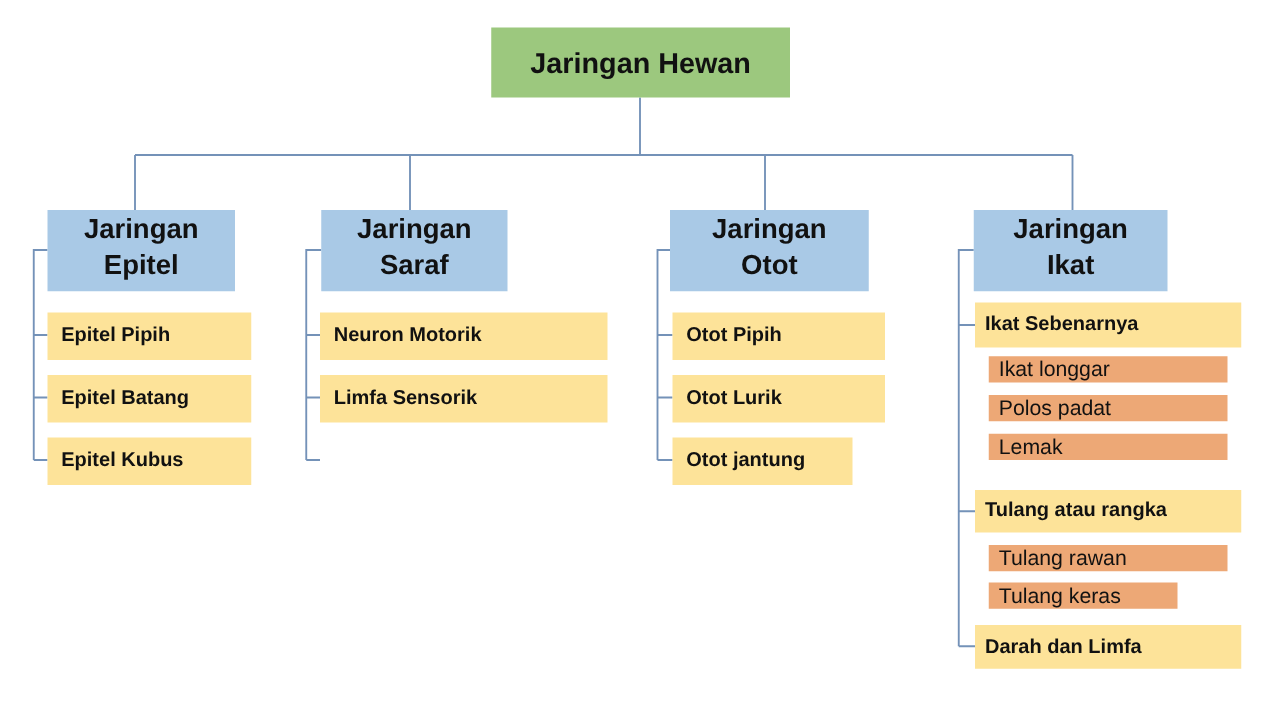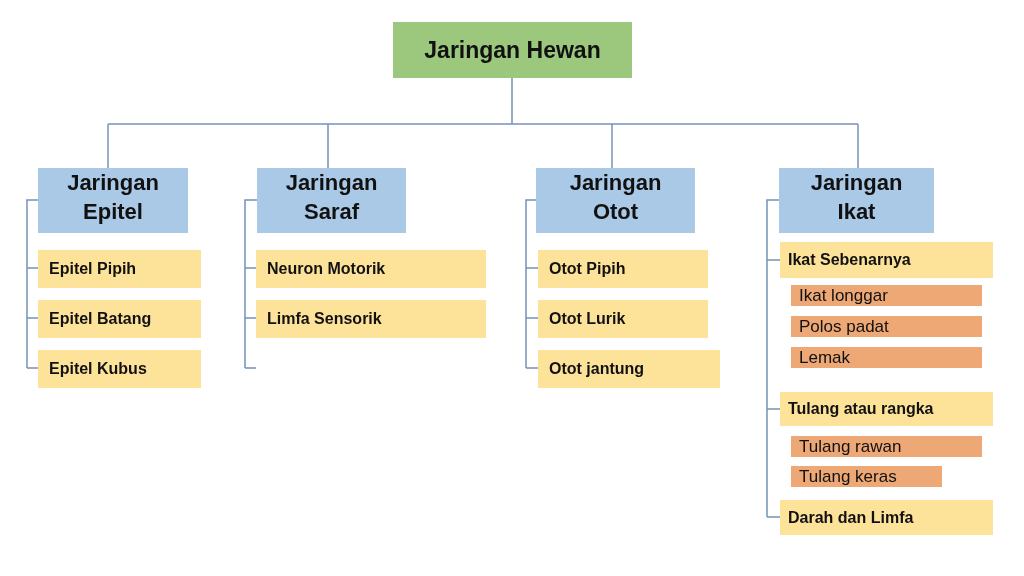--- a/index.html
+++ b/index.html
@@ -106,21 +106,21 @@
   <div class="node branch-node" style="left:536px;top:168px;width:159px;height:65px;">
     <span>Jaringan</span>
     <span>Otot</span>
   </div>
   <div class="node item-node" style="left:538px;top:250px;width:170px;height:38px;">
     <span>Otot Pipih</span>
   </div>
   <div class="node item-node" style="left:538px;top:300px;width:170px;height:38px;">
     <span>Otot Lurik</span>
   </div>
-  <div class="node item-node" style="left:538px;top:350px;width:182px;height:38px;">
+  <div class="node item-node" style="left:538px;top:350px;width:144px;height:38px;">
     <span>Otot jantung</span>
   </div>
 
   <div class="node branch-node" style="left:779px;top:168px;width:155px;height:65px;">
     <span>Jaringan</span>
     <span>Ikat</span>
   </div>
   <div class="node item-node" style="left:780px;top:242px;width:213px;height:36px;padding-left:8px;">
     <span>Ikat Sebenarnya</span>
   </div>

